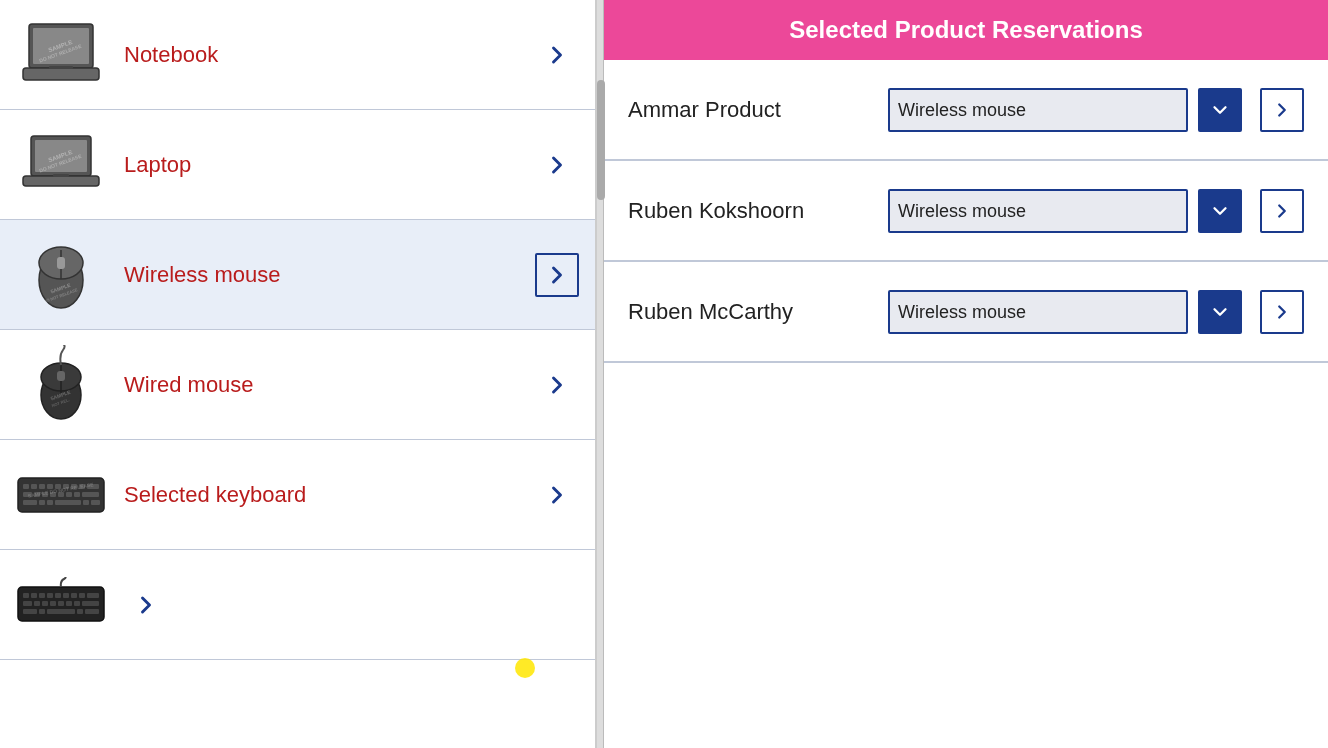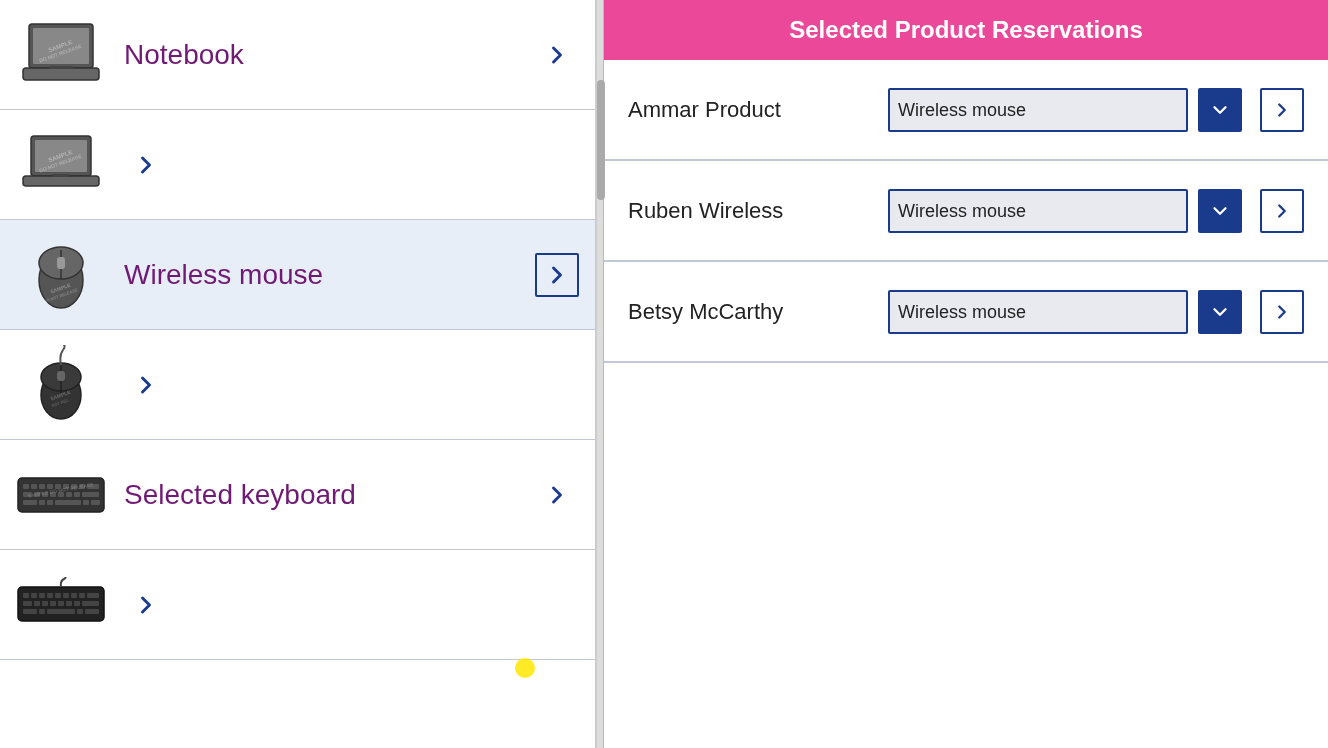--- a/index.html
+++ b/index.html
@@ -40,22 +40,22 @@
       width: 90px;
       height: 80px;
       display: flex;
       align-items: center;
       justify-content: center;
       flex-shrink: 0;
       margin-right: 18px;
     }
 
     .product-label {
-      font-size: 28px;
-      color: #701a75;
+      font-size: 22px;
+      color: #b91c1c;
       flex: 1;
     }
 
     .chevron-right {
       width: 44px;
       height: 44px;
       display: flex;
       align-items: center;
       justify-content: center;
       flex-shrink: 0;
@@ -212,20 +212,21 @@
     <div class="product-img">
       <svg width="80" height="70" viewBox="0 0 80 70">
         <rect x="10" y="6" width="60" height="40" rx="3" fill="#555" stroke="#333" stroke-width="1.5"></rect>
         <rect x="14" y="10" width="52" height="32" rx="1" fill="#888"></rect>
         <rect x="2" y="46" width="76" height="10" rx="3" fill="#666" stroke="#333" stroke-width="1.5"></rect>
         <rect x="32" y="44" width="16" height="3" rx="1" fill="#444"></rect>
         <text x="40" y="28" text-anchor="middle" font-size="6" fill="rgba(255,255,255,0.35)" font-weight="bold" transform="rotate(-20,40,28)">SAMPLE</text>
         <text x="40" y="35" text-anchor="middle" font-size="5" fill="rgba(255,255,255,0.3)" font-weight="bold" transform="rotate(-20,40,35)">DO NOT RELEASE</text>
       </svg>
     </div>
+    <span class="product-label">Laptop</span>
     <div class="chevron-right">
       <svg viewBox="0 0 24 24" fill="none" stroke="#1a3a8c" stroke-width="2.5" stroke-linecap="round" stroke-linejoin="round">
         <polyline points="9 18 15 12 9 6"></polyline>
       </svg>
     </div>
   </div>
 
   <div class="product-item active">
     <div class="product-img">
       <svg width="80" height="80" viewBox="0 0 80 80">
@@ -255,20 +256,21 @@
         <ellipse cx="40" cy="50" rx="20" ry="24" fill="#333" stroke="#222" stroke-width="1.5"></ellipse>
         <ellipse cx="40" cy="32" rx="20" ry="14" fill="#3a3a3a" stroke="#222" stroke-width="1.5"></ellipse>
         <line x1="40" y1="20" x2="40" y2="48" stroke="#222" stroke-width="1.5"></line>
         <rect x="36" y="26" width="8" height="10" rx="3" fill="#666"></rect>
 
         <path d="M40 20 Q38 10 42 5 Q46 0 40 -2" stroke="#555" stroke-width="2" fill="none"></path>
         <text x="40" y="52" text-anchor="middle" font-size="5" fill="rgba(255,255,255,0.25)" font-weight="bold" transform="rotate(-20,40,52)">SAMPLE</text>
         <text x="40" y="59" text-anchor="middle" font-size="4" fill="rgba(255,255,255,0.2)" font-weight="bold" transform="rotate(-20,40,59)">NOT REL.</text>
       </svg>
     </div>
+    <span class="product-label">Wired mouse</span>
     <div class="chevron-right">
       <svg viewBox="0 0 24 24" fill="none" stroke="#1a3a8c" stroke-width="2.5" stroke-linecap="round" stroke-linejoin="round">
         <polyline points="9 18 15 12 9 6"></polyline>
       </svg>
     </div>
   </div>
 
   <div class="product-item">
     <div class="product-img">
       <svg width="90" height="50" viewBox="0 0 90 50">
@@ -376,21 +378,21 @@
         <svg viewBox="0 0 24 24" fill="none" stroke="#1a3a8c" stroke-width="2.5" stroke-linecap="round" stroke-linejoin="round">
           <polyline points="9 18 15 12 9 6"></polyline>
         </svg>
       </button>
     </div>
   </div>
 
   <div style="height:1px; background:#c0c8d8; margin:0 0;"></div>
 
   <div class="reservation-row">
-    <span class="person-name">Ruben Wireless</span>
+    <span class="person-name">Ruben Kokshoorn</span>
     <div class="dropdown-wrapper">
       <select class="product-select">
         <option>Notebook</option>
         <option>Laptop</option>
         <option selected="">Wireless mouse</option>
         <option>Wired mouse</option>
         <option>Wireless keyboard</option>
         <option>Wired keyboard</option>
       </select>
       <button class="dropdown-arrow-btn">
@@ -402,21 +404,21 @@
         <svg viewBox="0 0 24 24" fill="none" stroke="#1a3a8c" stroke-width="2.5" stroke-linecap="round" stroke-linejoin="round">
           <polyline points="9 18 15 12 9 6"></polyline>
         </svg>
       </button>
     </div>
   </div>
 
   <div style="height:1px; background:#c0c8d8;"></div>
 
   <div class="reservation-row">
-    <span class="person-name">Betsy McCarthy</span>
+    <span class="person-name">Ruben McCarthy</span>
     <div class="dropdown-wrapper">
       <select class="product-select">
         <option>Notebook</option>
         <option>Laptop</option>
         <option selected="">Wireless mouse</option>
         <option>Wired mouse</option>
         <option>Wireless keyboard</option>
         <option>Wired keyboard</option>
       </select>
       <button class="dropdown-arrow-btn">

